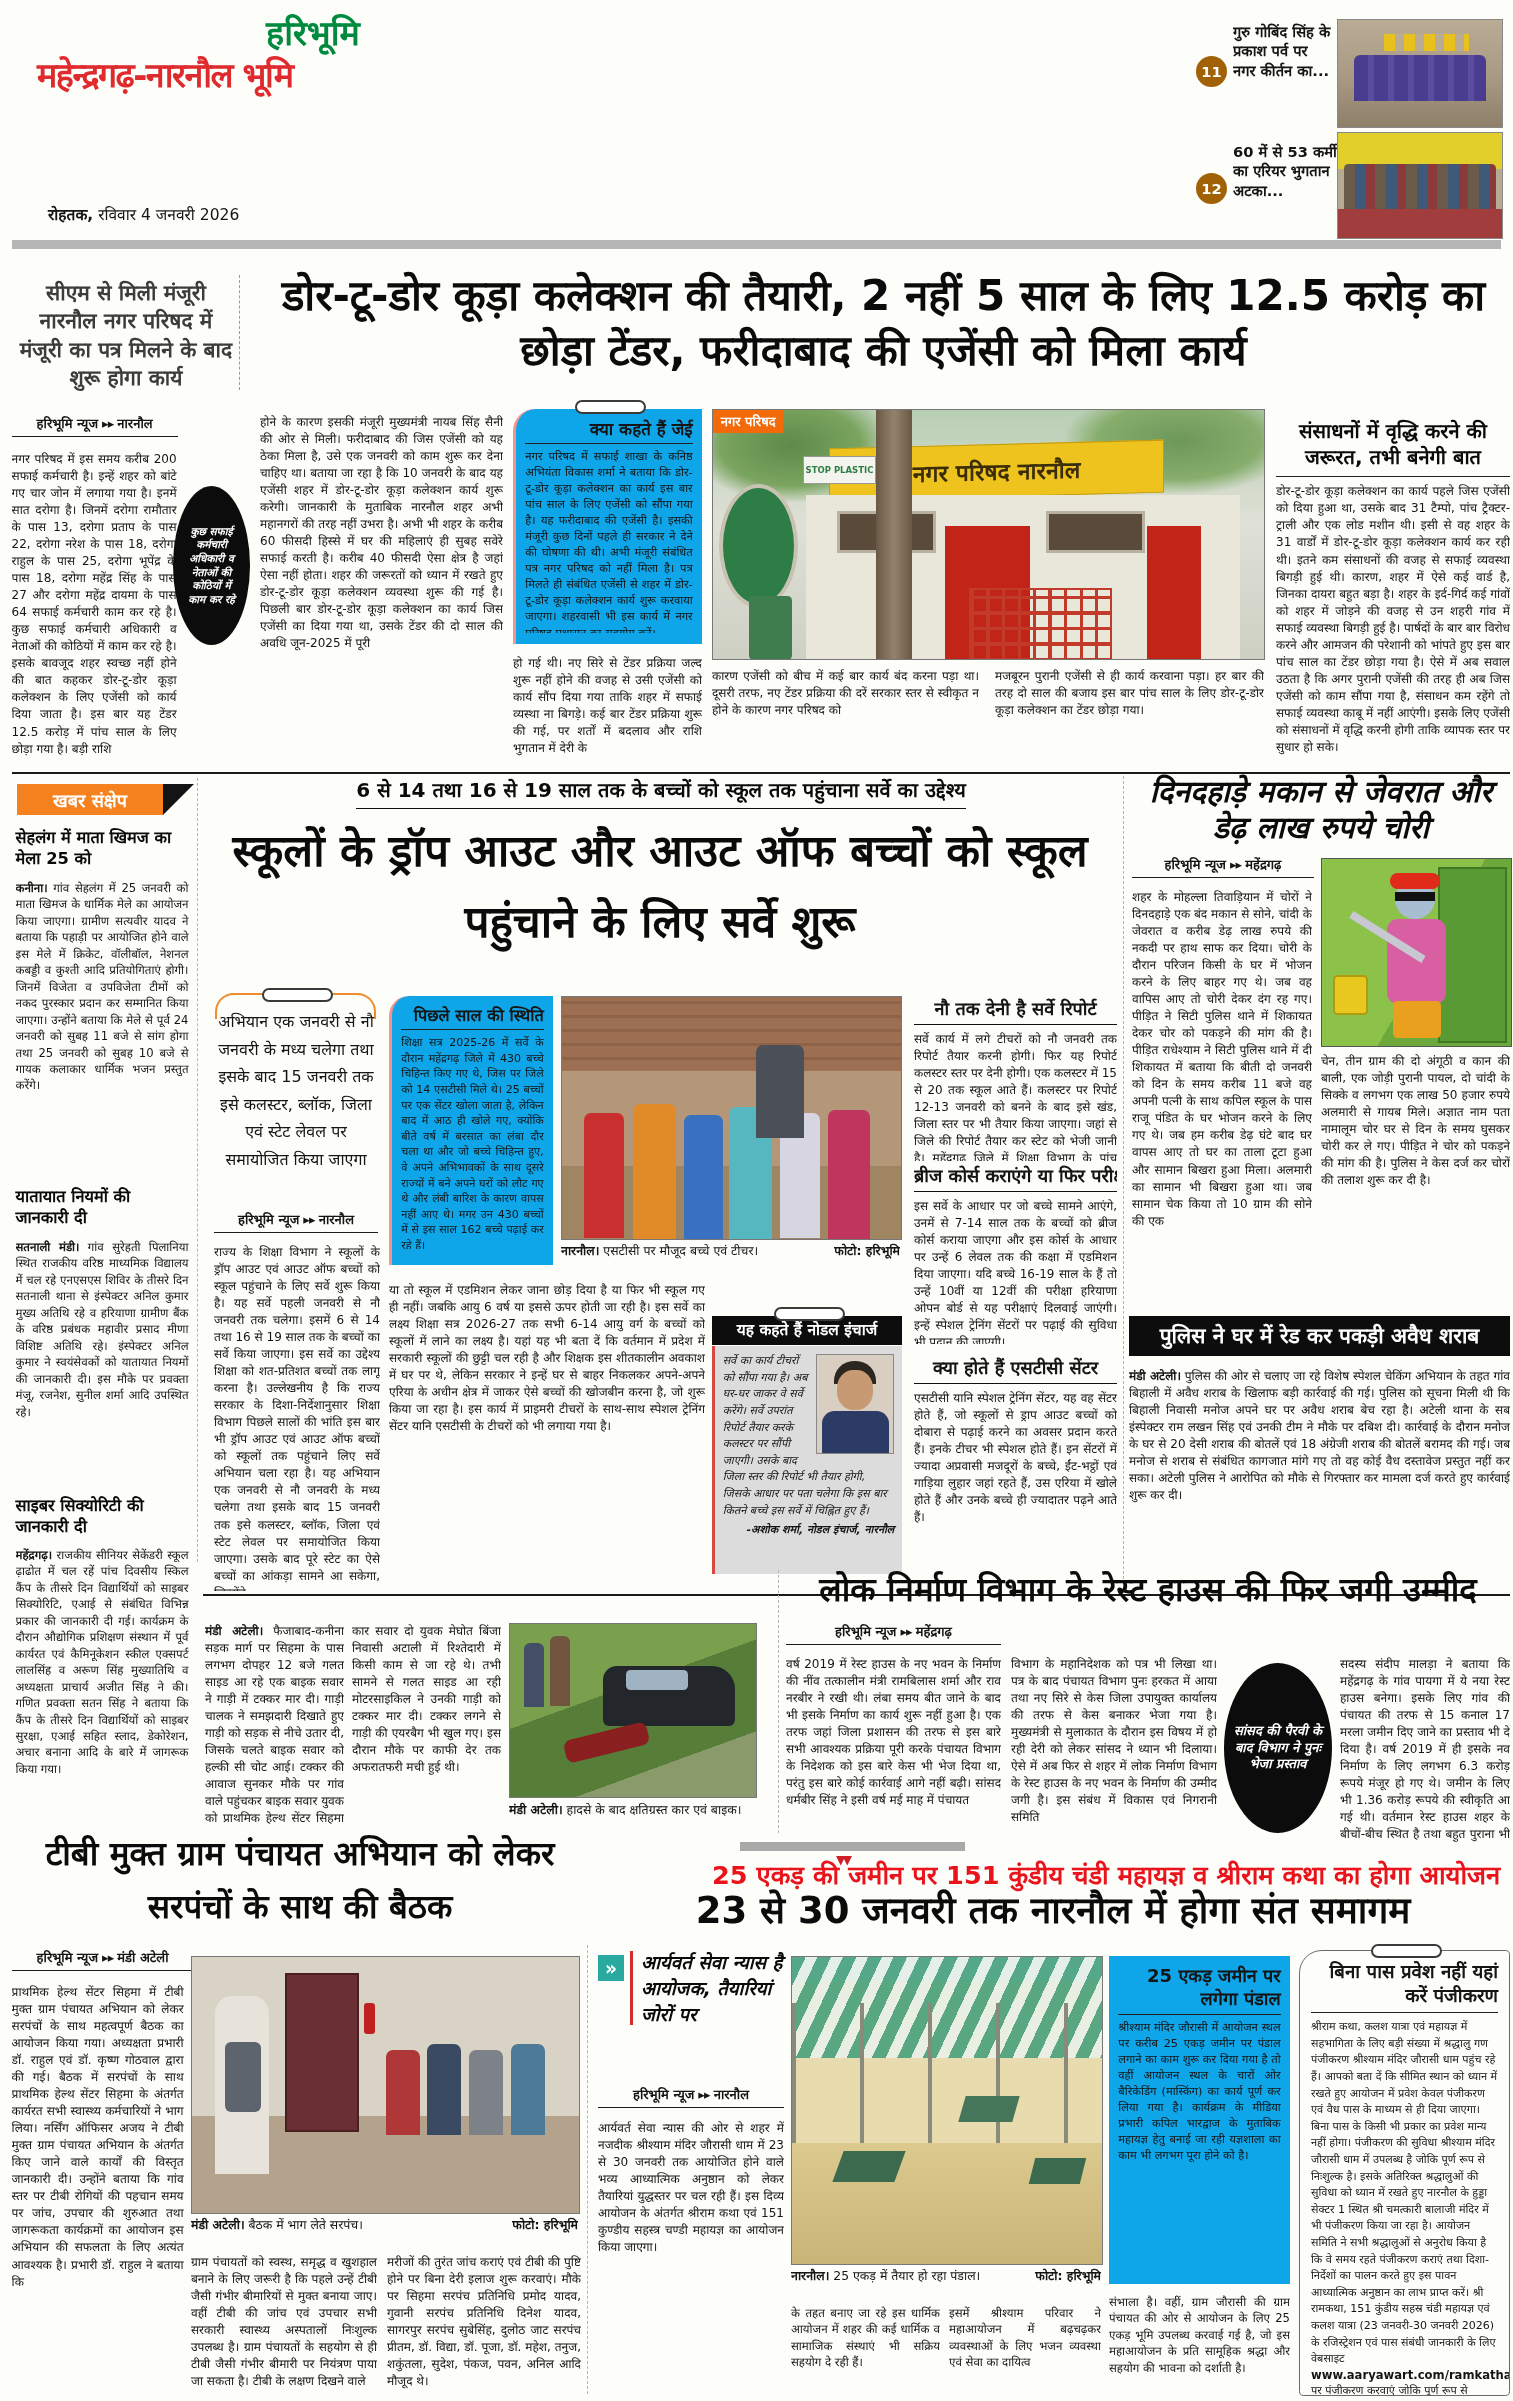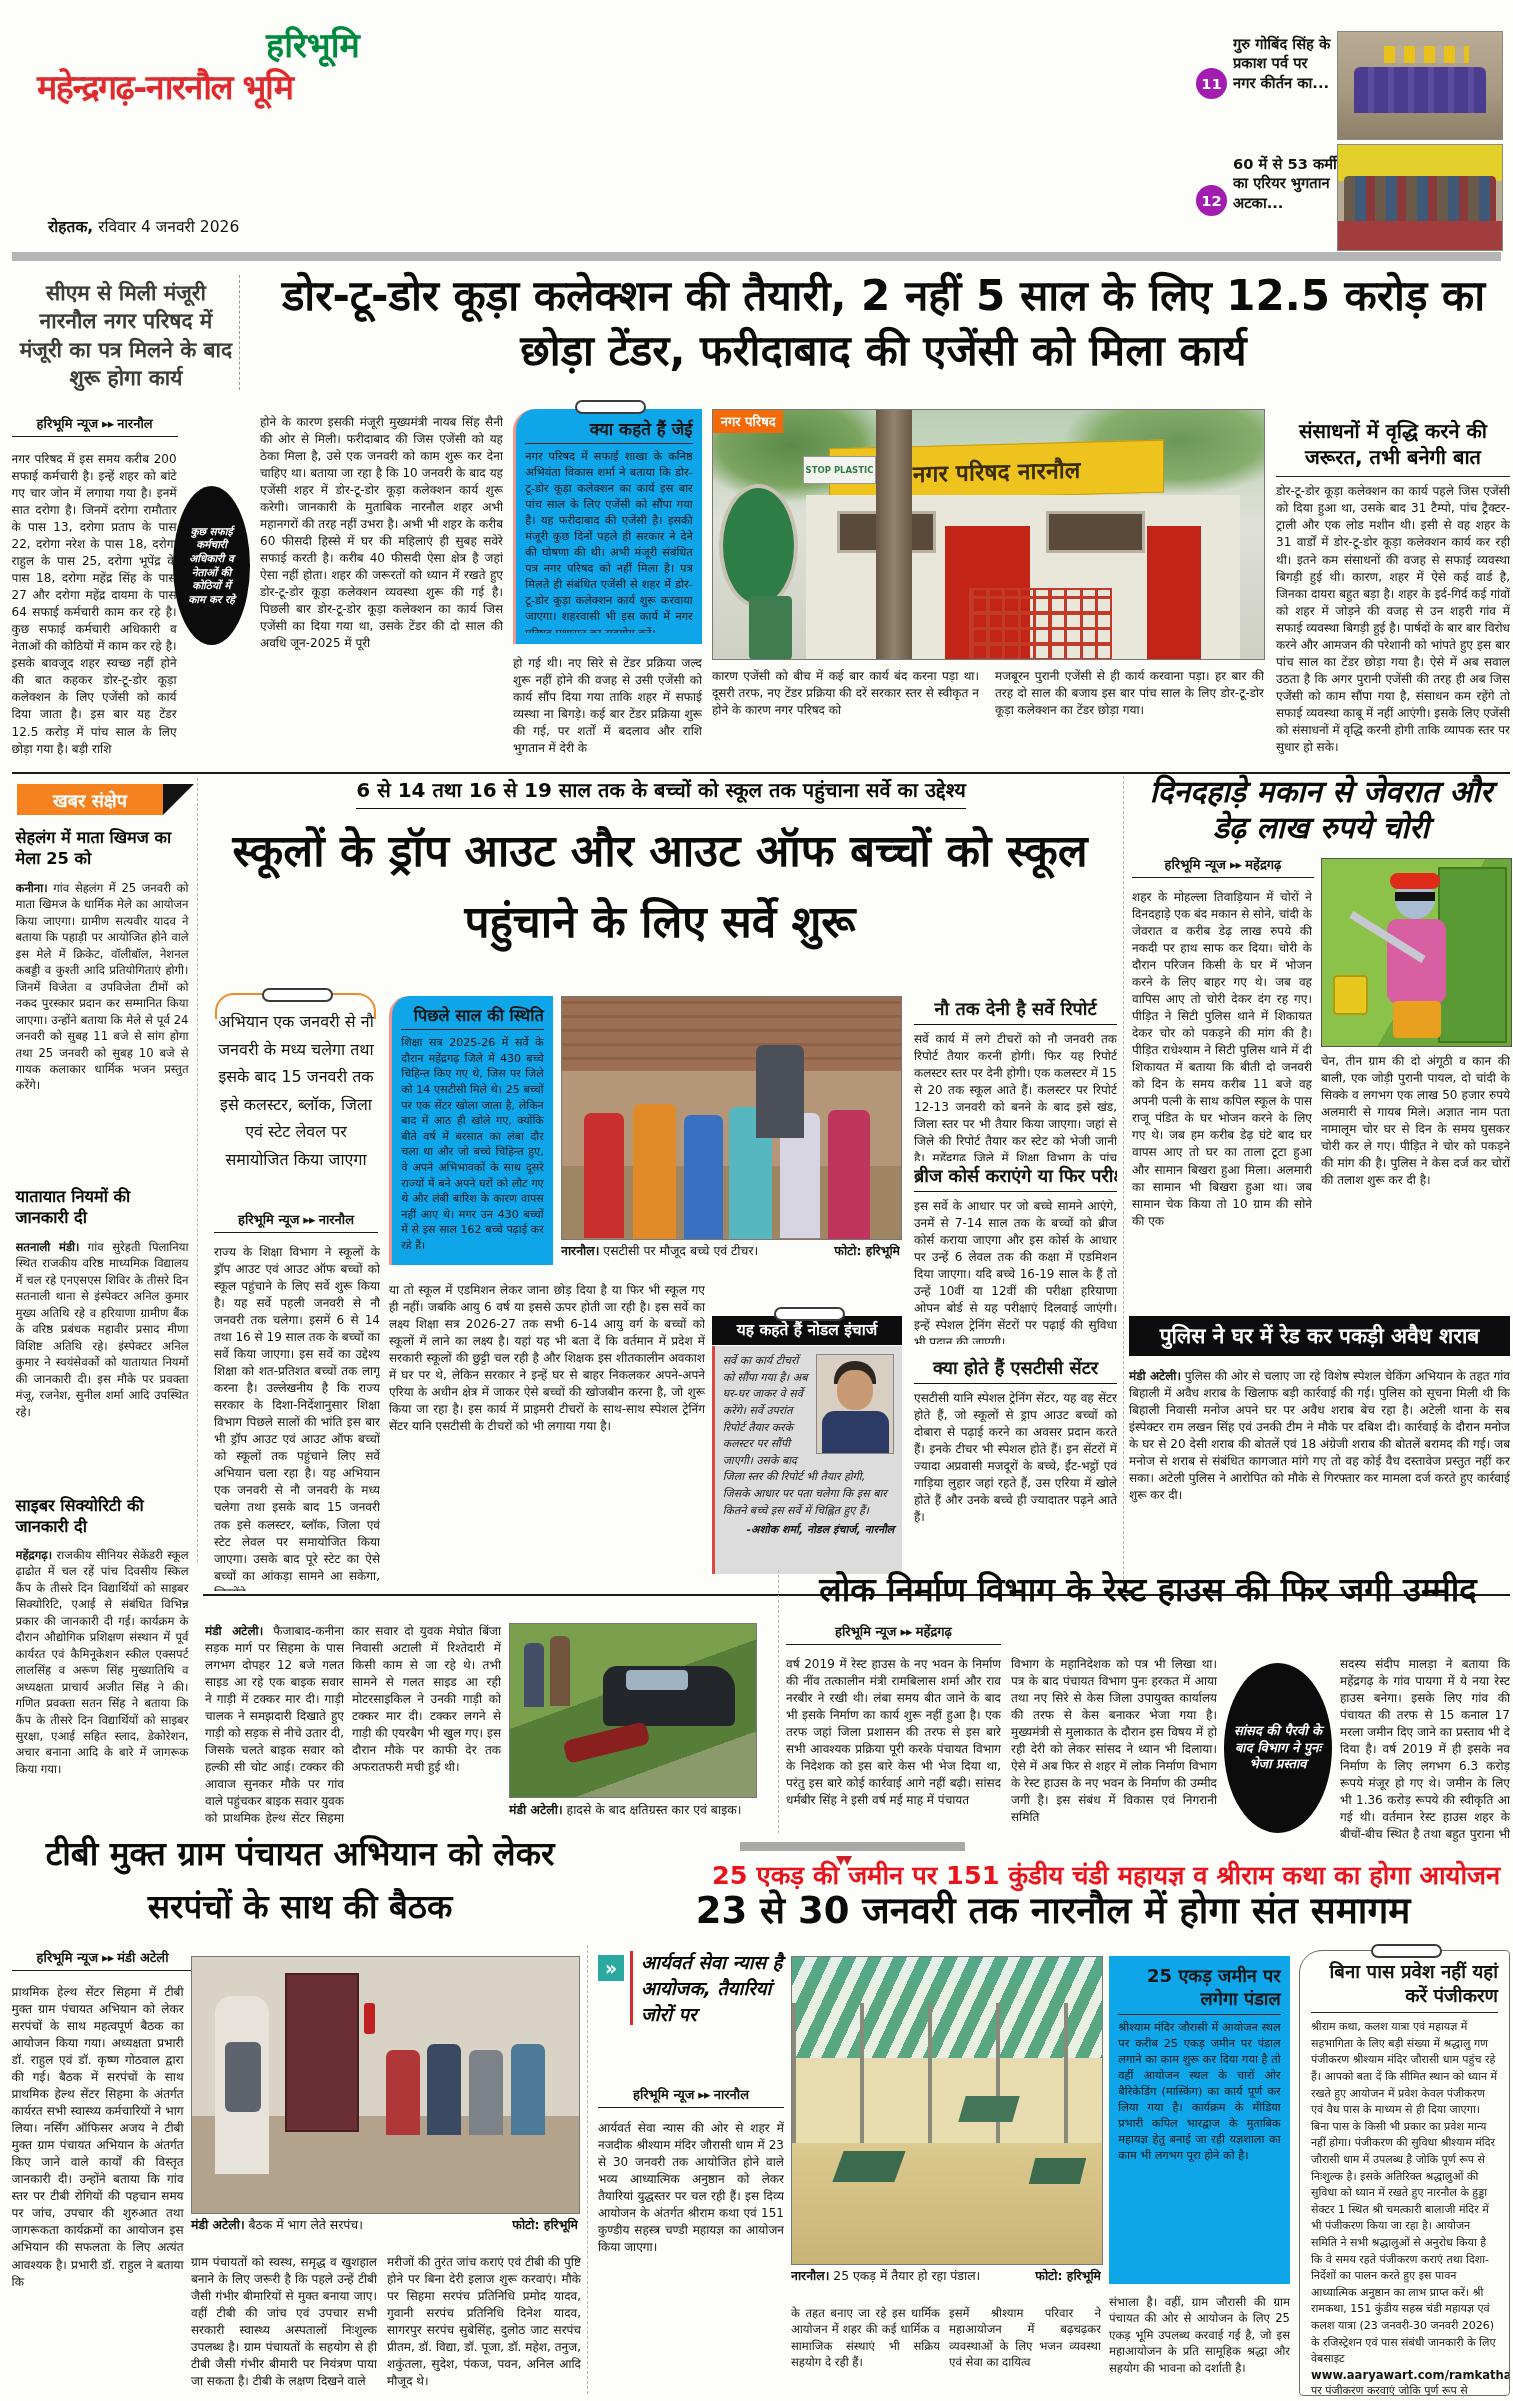--- a/index.html
+++ b/index.html
@@ -16,35 +16,35 @@
   .beige{background:#0ea5e9}
   .boxtitle{font-weight:bold;font-size:17px;text-align:right;border-bottom:1.5px solid #222;padding-bottom:3.1px;margin-bottom:5.4px}
   .subhead{font-weight:bold;font-size:18px;text-align:center;border-bottom:1.5px solid #111;padding-bottom:3.9px;margin-bottom:6.2px;overflow:hidden;white-space:nowrap}
   .vdash{position:absolute;border-left:1.5px dashed #b5b5b5;width:0}
   .hrule{position:absolute;background:#1a1a1a}
   .pill{position:absolute;width:67px;height:10px;background:#fff;border:2.3px solid #3a3a3a;border-radius:7px;z-index:4}
   .photo{position:absolute;overflow:hidden;background:#c9c2b4}
   .plabel{position:absolute;top:0;left:0;background:#f26a0a;color:#fff;font-weight:bold;font-size:13px;padding:2.3px 7.7px;z-index:3}
   .oval{display:flex;align-items:center;justify-content:center;background:#0c0c0c;color:#fff;
         border-radius:50%;font-style:italic;font-weight:bold;text-align:center;padding:11px 9.3px;box-sizing:border-box}
-  .num-badge{position:absolute;width:31px;height:31px;border-radius:50%;background:#a21caf;color:#fff;
+  .num-badge{position:absolute;width:31px;height:31px;border-radius:50%;background:#a16207;color:#fff;
         font-weight:bold;font-size:14.7px;display:flex;align-items:center;justify-content:center}
   .brieftext{position:absolute;font-weight:bold;font-size:14.7px;line-height:1.32;overflow:hidden}
   .fold{position:absolute;width:0;height:0;border-top:31px solid #141414;border-right:31px solid transparent}
   .bracket{position:absolute;border:2.3px solid #ef8b2b;border-bottom:none;border-radius:18.6px 18.6px 0 0;box-sizing:border-box}
   .greybox{background:#dcdcdc;border-left:3.9px solid #d9493f;font-style:italic}
   .blackbar{background:#0d0d0d;color:#fff;font-weight:bold;text-align:center;overflow:hidden}
   .fig{position:absolute;border-radius:7px 7px 0 0}
 </style>
 </head>
 <body>
 
 <div class="page">
 
-  <div class="abs" style="left:0;top:12px;width:1240px;height:256px;">
+  <div class="abs" style="left:0;top:0;width:1240px;height:256px;">
     <div class="abs" style="left:46px;top:9.3px;width:534px;text-align:center;font-size:34px;font-weight:bold;color:#008a3e;">हरिभूमि</div>
     <div class="abs" style="left:37px;top:51px;width:589px;font-size:34px;font-weight:bold;color:#df2b2e;white-space:nowrap;letter-spacing:-1.5px;">महेन्द्रगढ़-नारनौल भूमि</div>
     <div class="abs" style="left:48px;top:203px;font-size:15.5px;">
       <span class="place">रोहतक,</span><span> रविवार 4 जनवरी 2026</span>
     </div>
 
     <div class="num-badge" style="left:1196px;top:56px;">11</div>
     <div class="brieftext" style="left:1233px;top:22px;width:101px;height:105px;">गुरु गोबिंद सिंह के प्रकाश पर्व पर नगर कीर्तन का...</div>
     <div class="photo" style="left:1337px;top:19.4px;width:164px;height:107px;background:linear-gradient(180deg,#b9ab94 0%,#a89a82 55%,#8d7f68 100%);border:0.8px solid #888;">
       <div class="abs" style="left:15.5px;top:35px;width:132px;height:46px;background:repeating-linear-gradient(90deg,#4a3d8f 0 14px,#5a4da0 14px 20px);border-radius:6.2px 6.2px 0 0;"></div>

